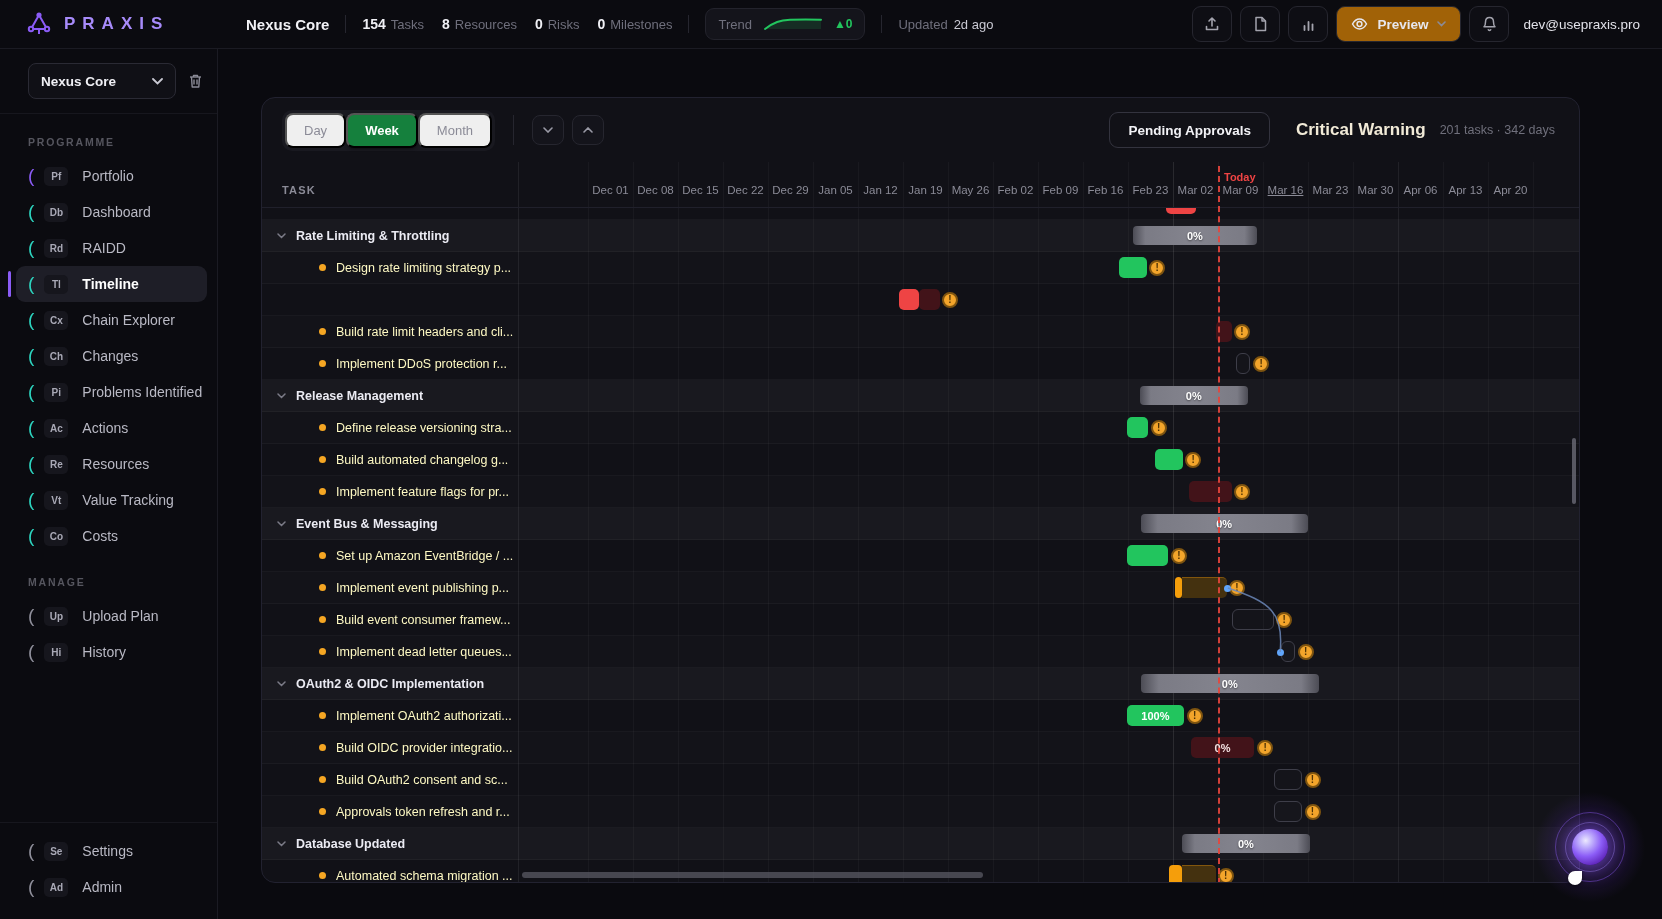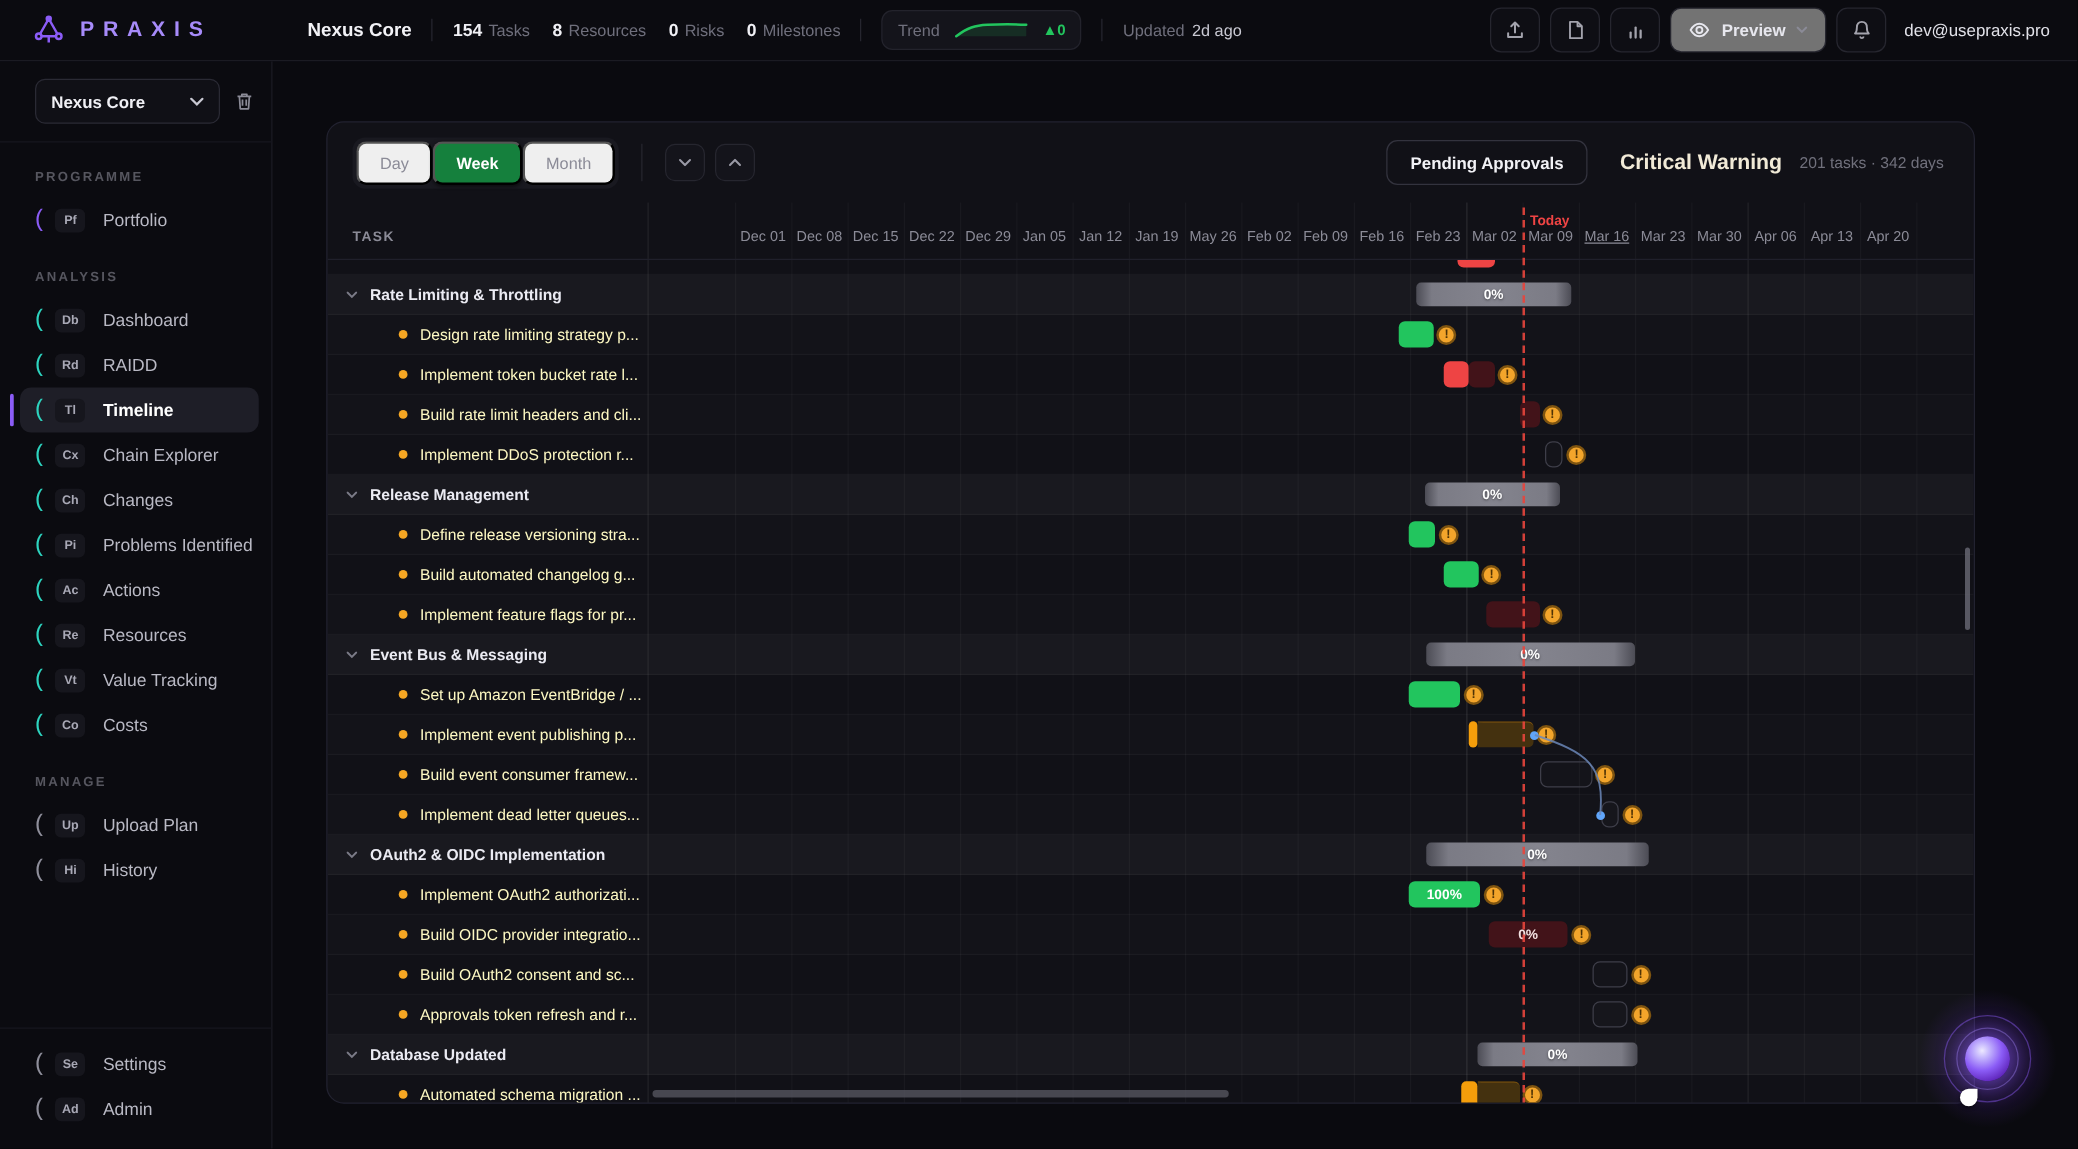--- a/index.html
+++ b/index.html
@@ -21,21 +21,21 @@
   .stat .l { font-size:13px; color:#6f6f7c; }
   .trend-pill { display:flex; align-items:center; gap:10px; background:#14141b; border:1px solid #23232c;
                 border-radius:9px; padding:7px 12px; }
   .trend-pill .tl { font-size:13px; color:#6f6f7c; }
   .trend-pill .td { font-size:12px; font-weight:800; color:#22c55e; }
   .updated { display:flex; gap:6px; font-size:13px; white-space:nowrap; }
   .updated .ul { color:#6f6f7c; } .updated .uv { color:#c9c9d3; }
   .top-spacer { flex:1; }
   .icon-btn { width:40px; height:36px; border:1px solid #26262f; border-radius:9px; background:#0e0e14;
               display:flex; align-items:center; justify-content:center; color:#a3a3ad; margin-left:8px; flex:0 0 auto; }
-  .preview-btn { height:36px; border:1px solid #26262f; border-radius:9px; background:#737373; color:#e7e7ee;
+  .preview-btn { height:36px; border:1px solid #26262f; border-radius:9px; background:#a16207; color:#e7e7ee;
                  display:flex; align-items:center; gap:9px; padding:16px 14px; margin-left:8px; font-size:13.5px; font-weight:600; }
   .email { font-size:13.5px; color:#e2e2e9; margin:0 22px 0 14px; white-space:nowrap; }
 
   
   .sidebar { position:absolute; left:0; top:49px; width:218px; height:870px; background:#0b0b10;
              border-right:1px solid #1b1b23; z-index:20; }
   .select-row { display:flex; align-items:center; gap:12px; padding:14px 14px 14px 28px;
                 border-bottom:1px solid #17171e; }
   .proj-select { flex:1; height:36px; background:#101016; border:1px solid #2a2a34; border-radius:8px;
                  display:flex; align-items:center; justify-content:space-between; padding:0 12px; }
@@ -246,21 +246,20 @@
         </svg>
       </span>
     </div>
     <nav id="sidebar-sections">
         <div class="sec-label">PROGRAMME</div>
         <div class="s-item">
           <span class="arc" style="color: rgb(139, 92, 246);">(</span>
           <span class="code">Pf</span>
           <span class="lbl">Portfolio</span>
         </div>
-        <div class="sec-label">ANALYSIS</div>
         <div class="s-item">
           <span class="arc" style="color: rgb(45, 212, 191);">(</span>
           <span class="code">Db</span>
           <span class="lbl">Dashboard</span>
         </div>
         <div class="s-item">
           <span class="arc" style="color: rgb(45, 212, 191);">(</span>
           <span class="code">Rd</span>
           <span class="lbl">RAIDD</span>
         </div>
@@ -431,24 +430,20 @@
               <div class="task-cell">
                 <span class="dot"></span>
                 <span class="t-lbl">Design rate limiting strategy p...</span>
               </div>
               <div class="row-chart">
                 <div class="bar green" style="left: 601px; width: 27.9px;"></div>
                 <div class="badge" style="left: 631.25px;">!</div>
               </div>
             </div>
             <div class="grow">
-              <div class="task-cell">
-                <span class="dot"></span>
-                <span class="t-lbl">Implement token bucket rate l...</span>
-              </div>
               <div class="row-chart">
                 <div class="bar red" style="left: 637px; width: 20.25px;"></div>
                 <div class="bar darkred" style="left: 657.25px; width: 20.25px;"></div>
                 <div class="badge" style="left: 679.85px;">!</div>
               </div>
             </div>
             <div class="grow alt">
               <div class="task-cell">
                 <span class="dot"></span>
                 <span class="t-lbl">Build rate limit headers and cli...</span>

